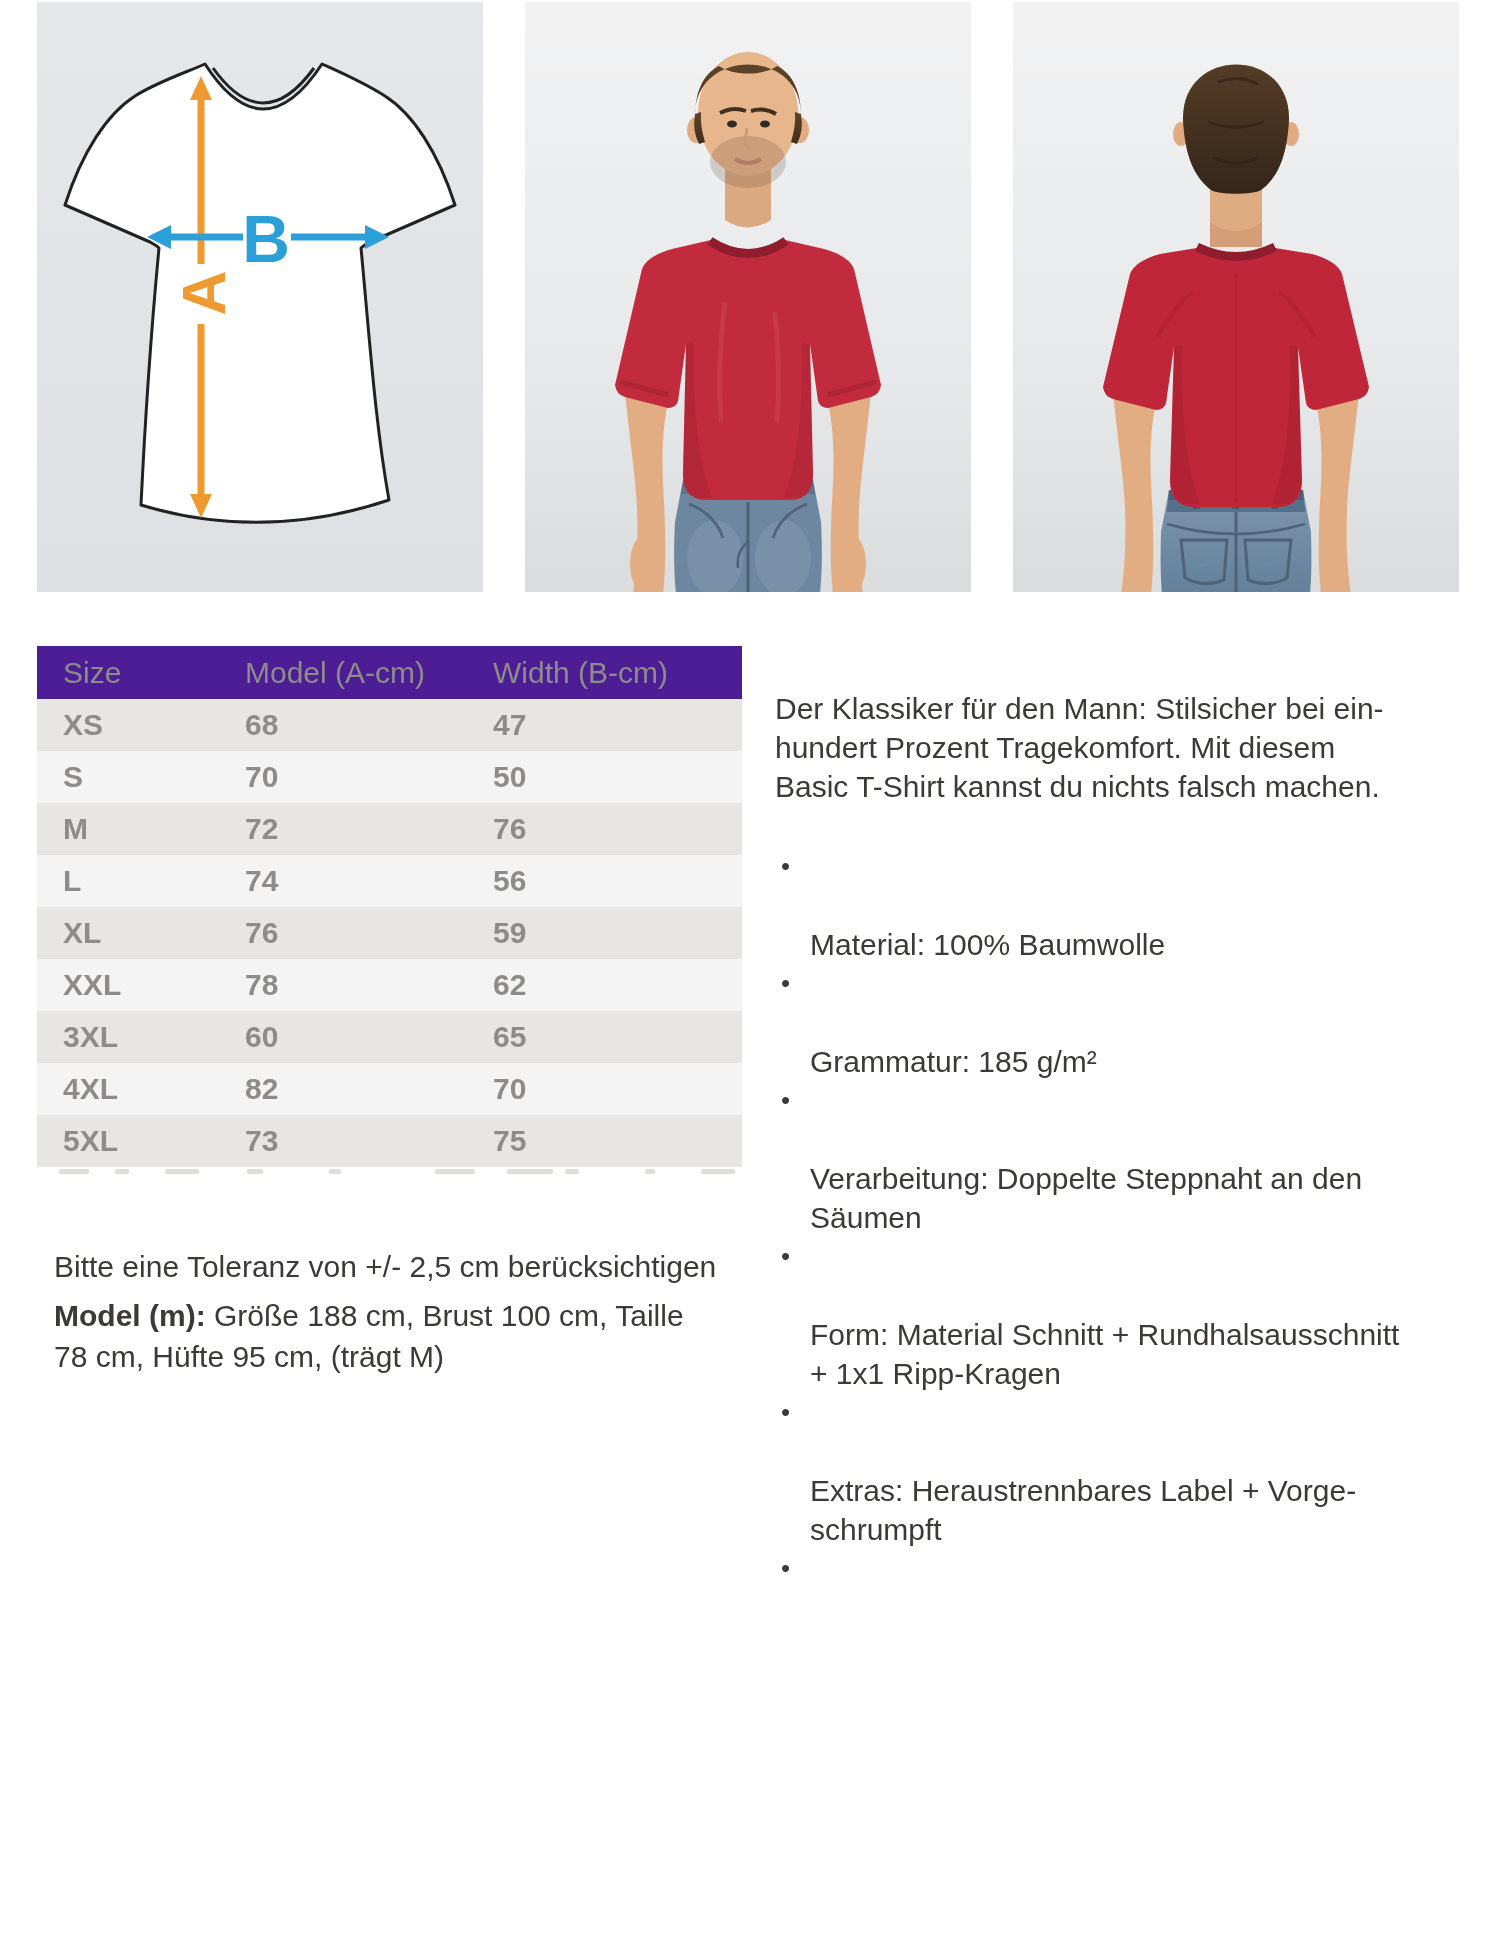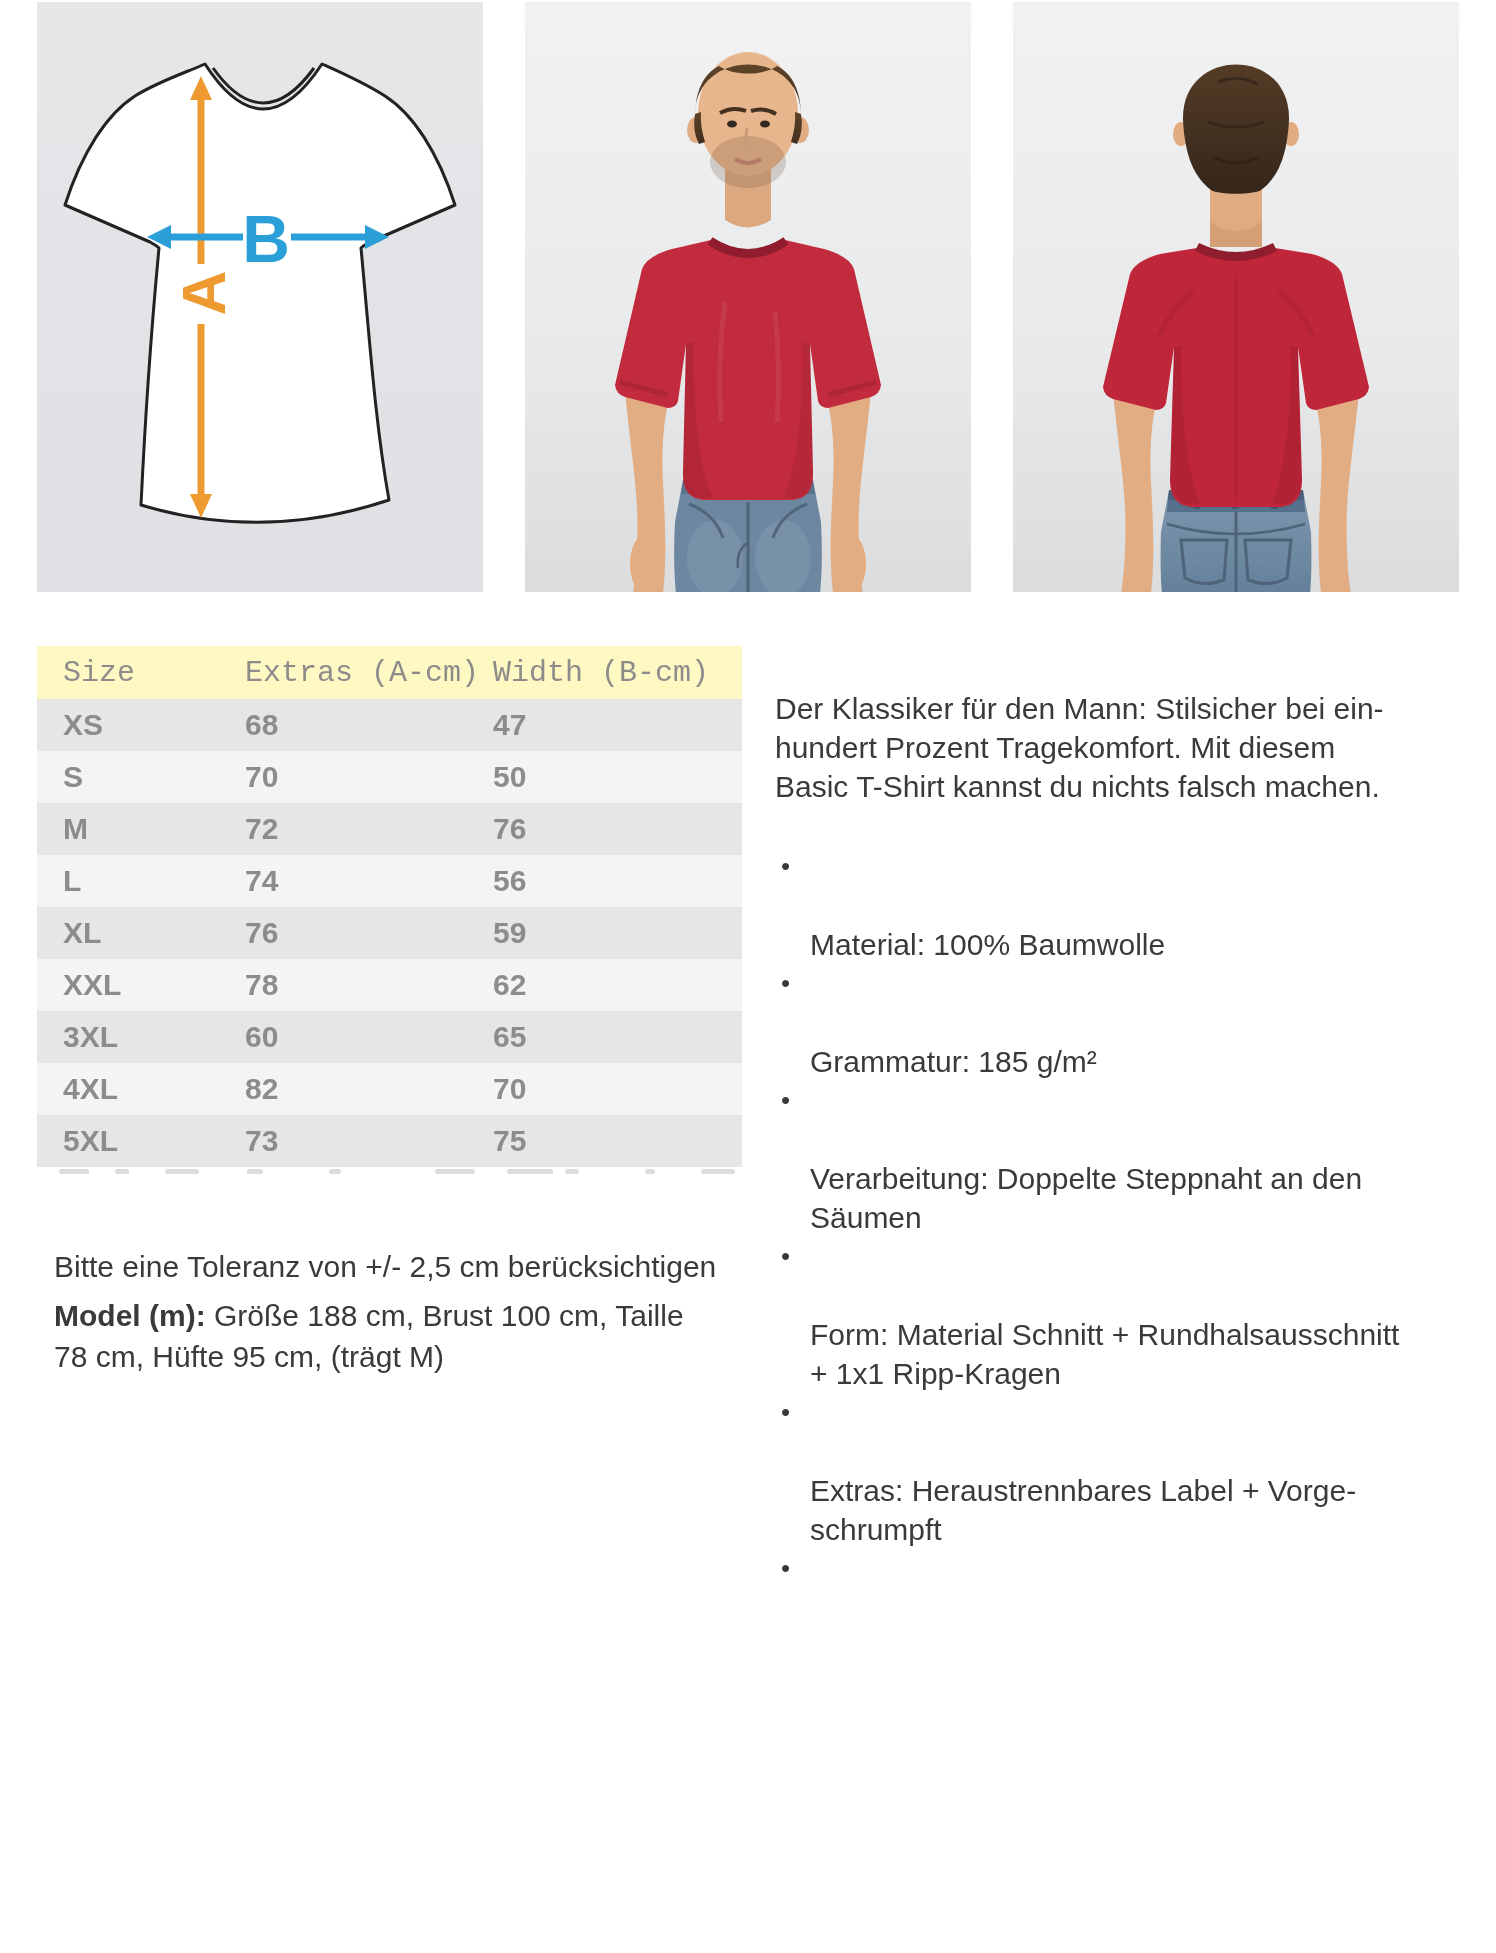--- a/index.html
+++ b/index.html
@@ -8,21 +8,21 @@
     font-family:"Liberation Sans","DejaVu Sans",sans-serif;
     -webkit-font-smoothing:antialiased;
   }
   
   .gallery{position:absolute;left:37px;top:2px;display:flex;gap:42px;}
   .photo{width:446px;height:590px;overflow:hidden;}
   .photo svg{display:block;}
   
   .size-table{position:absolute;left:37px;top:646px;width:705px;font-size:30px;}
   .trow{display:grid;grid-template-columns:208px 248px 1fr;align-items:center;height:52px;}
-  .thead{height:53px;background:#fef9c3;font-family:Liberation Mono, monospace;}
+  .thead{height:53px;background:#4c1d95;}
   .tcell{padding-left:26px;white-space:nowrap;}
   .tcell.c2,.tcell.c3{padding-left:0;}
   .tbody .trow:nth-child(odd){background:#e7e6e5;}
   .tbody .trow:nth-child(even){background:#f5f4f4;}
   
   .row-artifact{position:absolute;left:37px;top:1167px;width:705px;height:11px;overflow:hidden;}
   .row-artifact i{position:absolute;top:2px;height:5px;background:#dedddc;border-radius:2px;display:block;}
   
   .desc{position:absolute;left:775px;top:641px;width:648px;color:#3b3a39;font-size:30px;line-height:39px;margin-top:48px;}
   .desc-intro{margin:0;white-space:pre-line;}
@@ -222,21 +222,21 @@
         <path d="M180,290 q-20,15 -35,45" stroke="#000000" stroke-width="5" opacity="0.06" fill="none"></path>
         <path d="M266,290 q20,15 35,45" stroke="#000000" stroke-width="5" opacity="0.06" fill="none"></path>
       </g>
     </svg>
   </div>
 </div>
 
 <div class="size-table">
   <div class="trow thead" style="color:#8d8c8b;">
     <div class="tcell c1">Size</div>
-    <div class="tcell c2">Extras (A-cm)</div>
+    <div class="tcell c2">Model (A-cm)</div>
     <div class="tcell c3">Width (B-cm)</div>
   </div>
   <div class="tbody" style="color:#8d8c8b;font-weight:bold;">
 
       <div class="trow">
         <div class="tcell c1">XS</div>
         <div class="tcell c2">68</div>
         <div class="tcell c3">47</div>
       </div>
 

